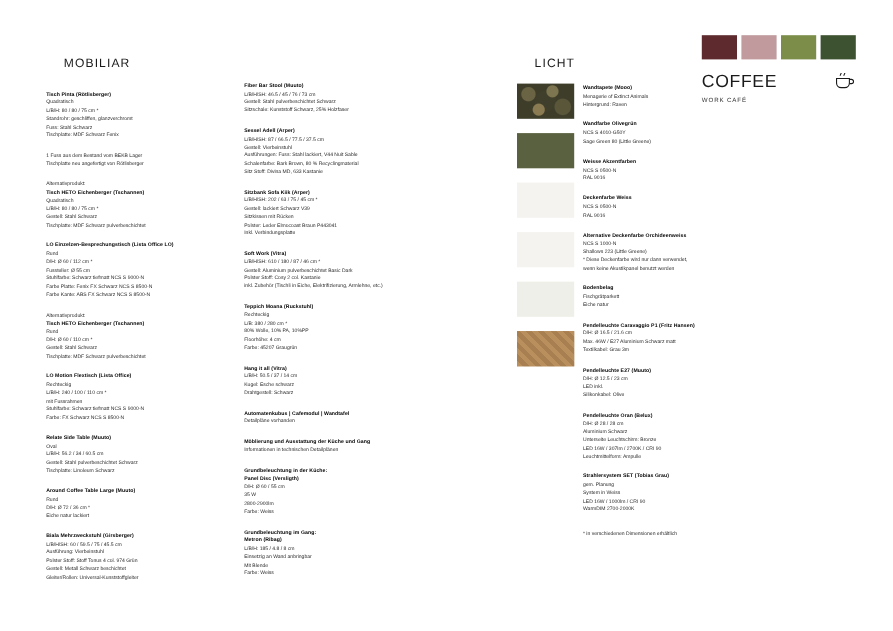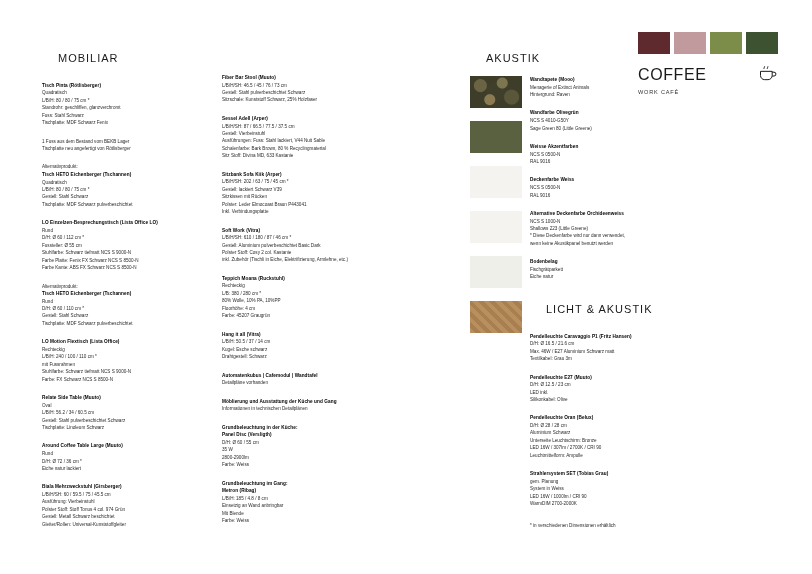--- a/index.html
+++ b/index.html
@@ -232,21 +232,21 @@
     <div class="mat" style="background:#f4f3ef"></div>
     <div style="height:13px"></div>
     <div class="mat" style="background:#efefe9"></div>
     <div style="height:13px"></div>
     <div class="mat" style="background:
       repeating-linear-gradient(45deg,#b98f5e 0 4px,#a87f51 4px 8px),
       repeating-linear-gradient(-45deg,#c2996a 0 4px,#b08a5e 4px 8px);"></div>
   </div>
 
   <div class="col col-d">
-    <div class="secthead" style="position:absolute;left:-60px;top:0;white-space:nowrap;">AKUSTIK</div>
+    <div class="secthead" style="position:absolute;left:-60px;top:0;white-space:nowrap;">LICHT</div>
     <div style="height:26px"></div>
     <div id="colC">
         <div class="blk">
           <div class="ttl">Wandtapete (Mooo)</div>
           <div class="ln">Menagerie of Extinct Animals</div>
           <div class="ln">Hintergrund: Raven</div>
         </div>
         <div class="blk">
           <div class="ttl">Wandfarbe Olivegrün</div>
           <div class="ln">NCS S 4010-G50Y</div>
@@ -268,21 +268,20 @@
           <div class="ln">Shallows 223 (Little Greene)</div>
           <div class="ln">* Diese Deckenfarbe wird nur dann verwendet,</div>
           <div class="ln">wenn keine Akustikpanel benutzt werden</div>
         </div>
         <div class="blk">
           <div class="ttl">Bodenbelag</div>
           <div class="ln">Fischgrätparkett</div>
           <div class="ln">Eiche natur</div>
         </div>
       </div>
-    <div class="secthead lichthead">LICHT &amp; AKUSTIK</div>
     <div id="colD">
         <div class="blk">
           <div class="ttl">Pendelleuchte Caravaggio P1 (Fritz Hansen)</div>
           <div class="ln">D/H: Ø 16.5 / 21.6 cm</div>
           <div class="ln">Max. 46W / E27 Aluminium Schwarz matt</div>
           <div class="ln">Textilkabel: Grau 3m</div>
         </div>
         <div class="blk">
           <div class="ttl">Pendelleuchte E27 (Muuto)</div>
           <div class="ln">D/H: Ø 12.5 / 23 cm</div>

